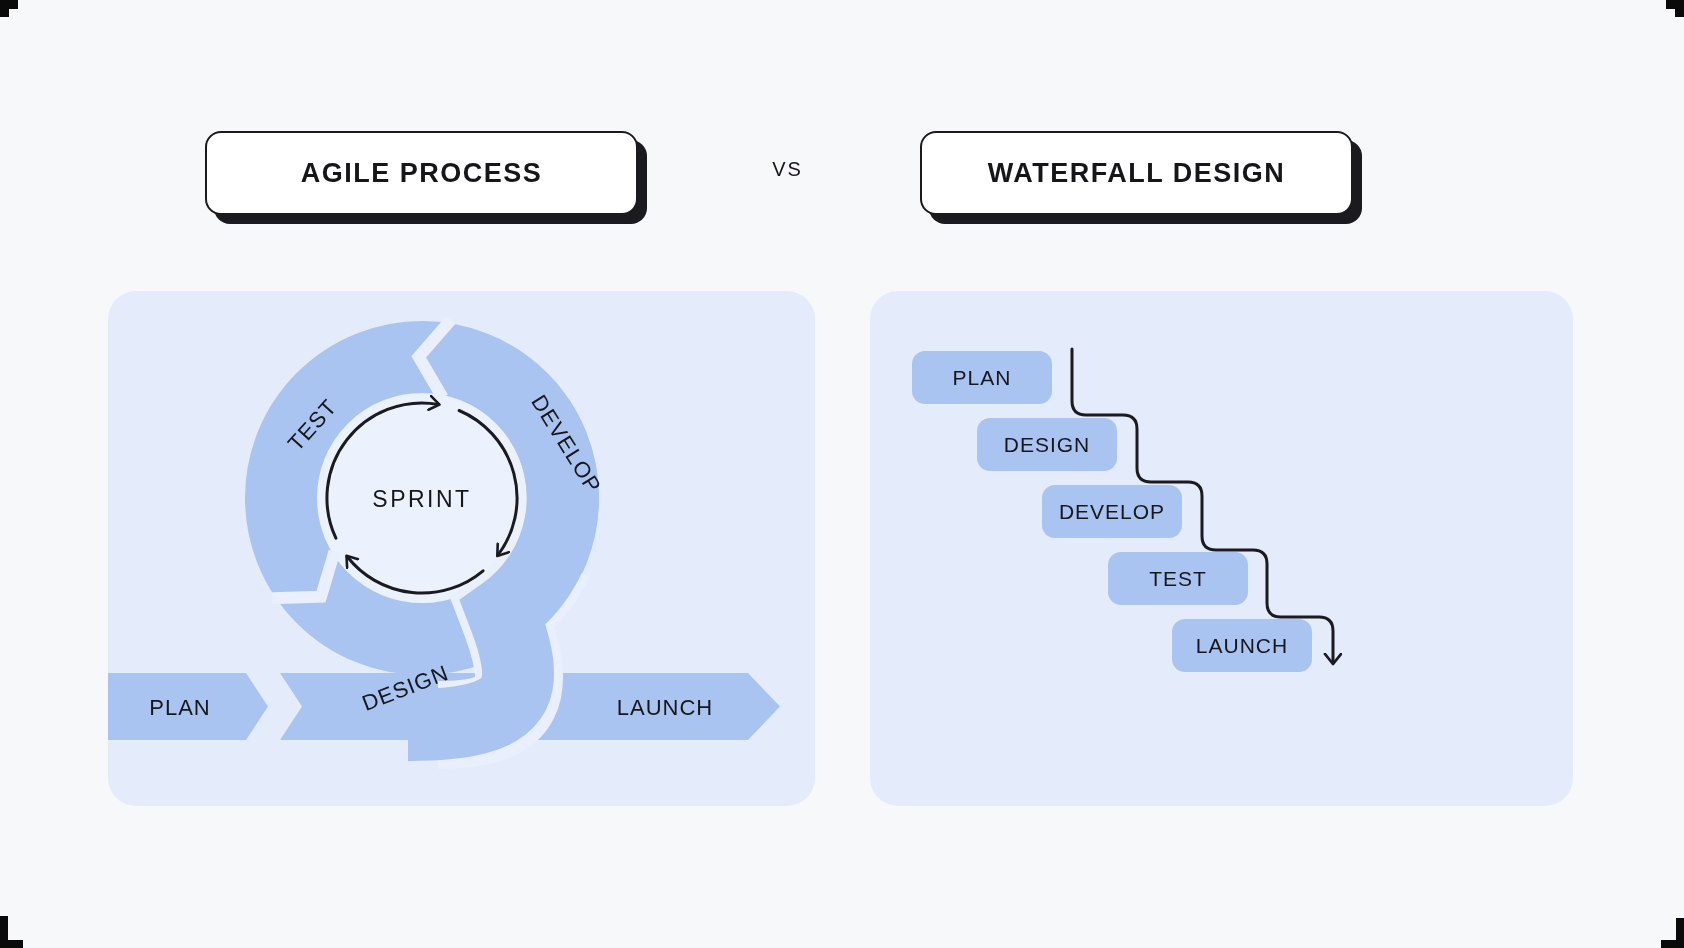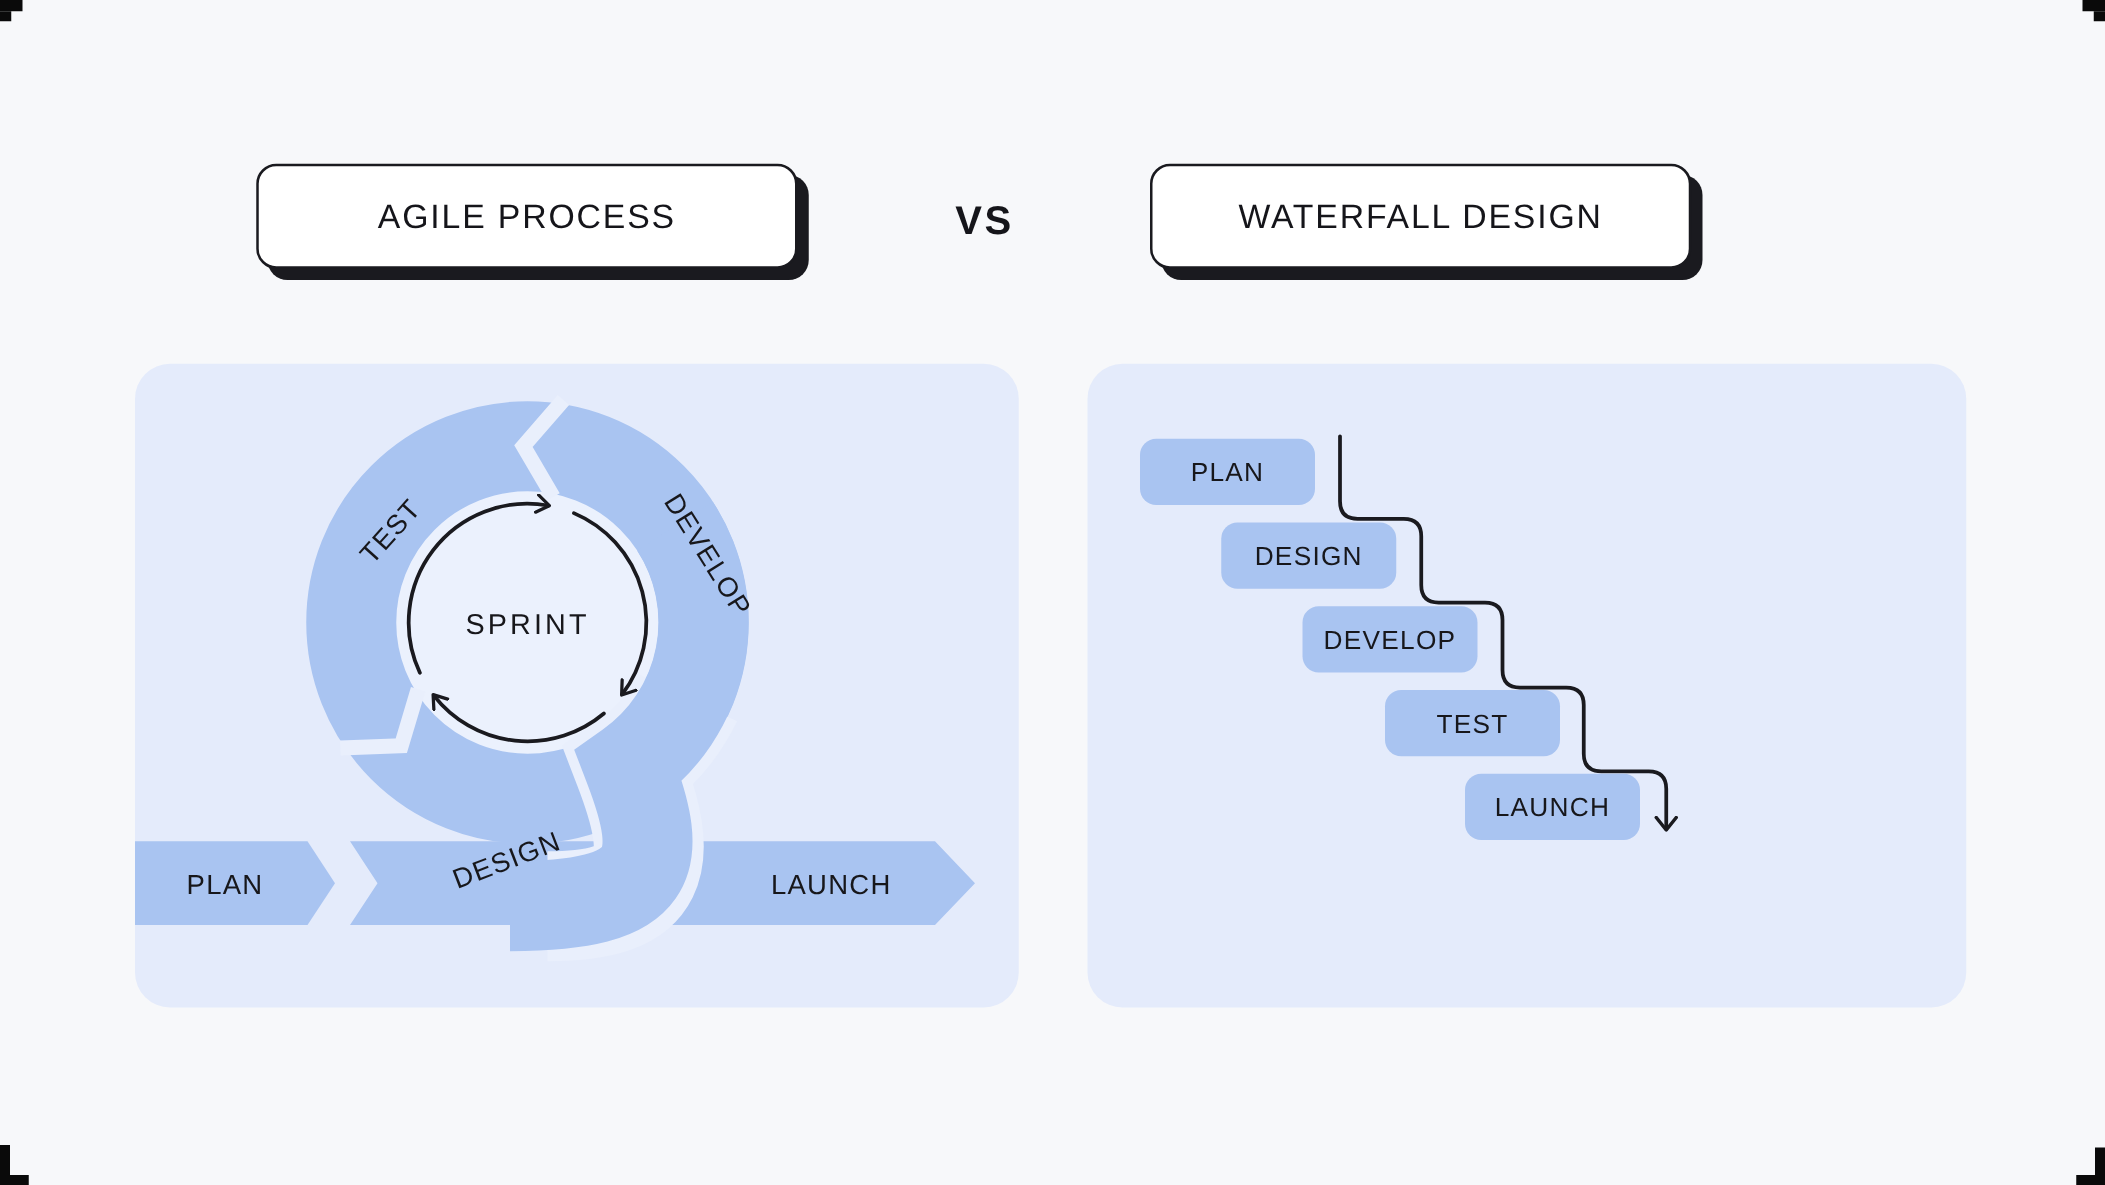--- a/index.html
+++ b/index.html
@@ -24,33 +24,33 @@
     width: 433px;
     height: 84px;
     background: #FFFFFF;
     border: 2.5px solid #1A1A1F;
     border-radius: 16px;
     box-shadow: 9px 9px 0 0 #1A1A1F;
     display: flex;
     align-items: center;
     justify-content: center;
     font-size: 27px;
-    font-weight: 400;
+    font-weight: 700;
     letter-spacing: 1.5px;
     color: #15151A;
   }
   .title-box.agile { left: 205px; top: 131px; }
   .title-box.waterfall { left: 920px; top: 131px; }
   .vs-label {
     position: absolute;
     left: 760px; top: 158px;
     width: 55px;
     text-align: center;
-    font-size: 32px;
-    font-weight: 700;
+    font-size: 20px;
+    font-weight: 400;
     letter-spacing: 2px;
     color: #15151A;
   }
 
   
   .panel {
     position: absolute;
     top: 291px;
     height: 515px;
     background: #E4EBFB;

